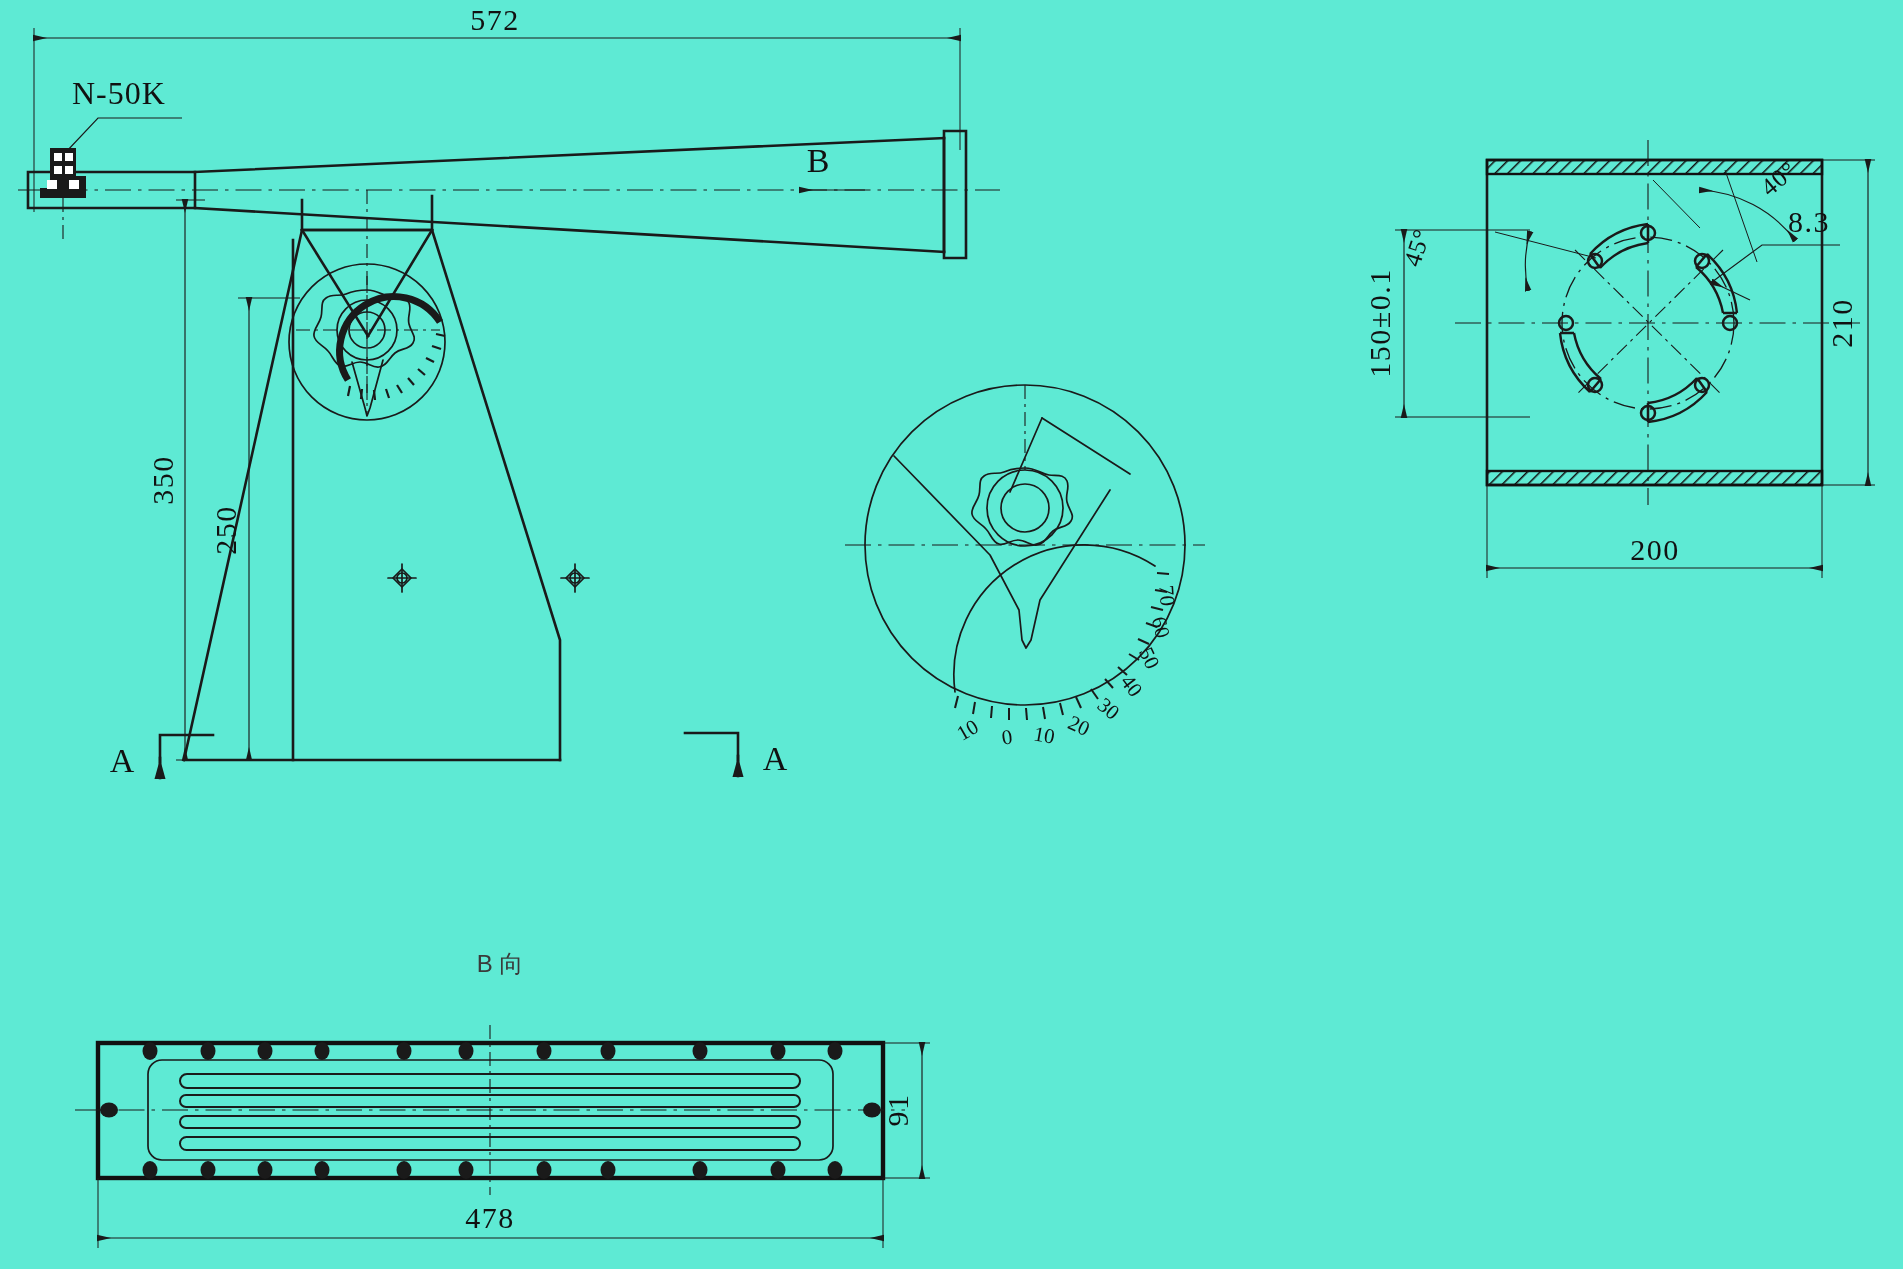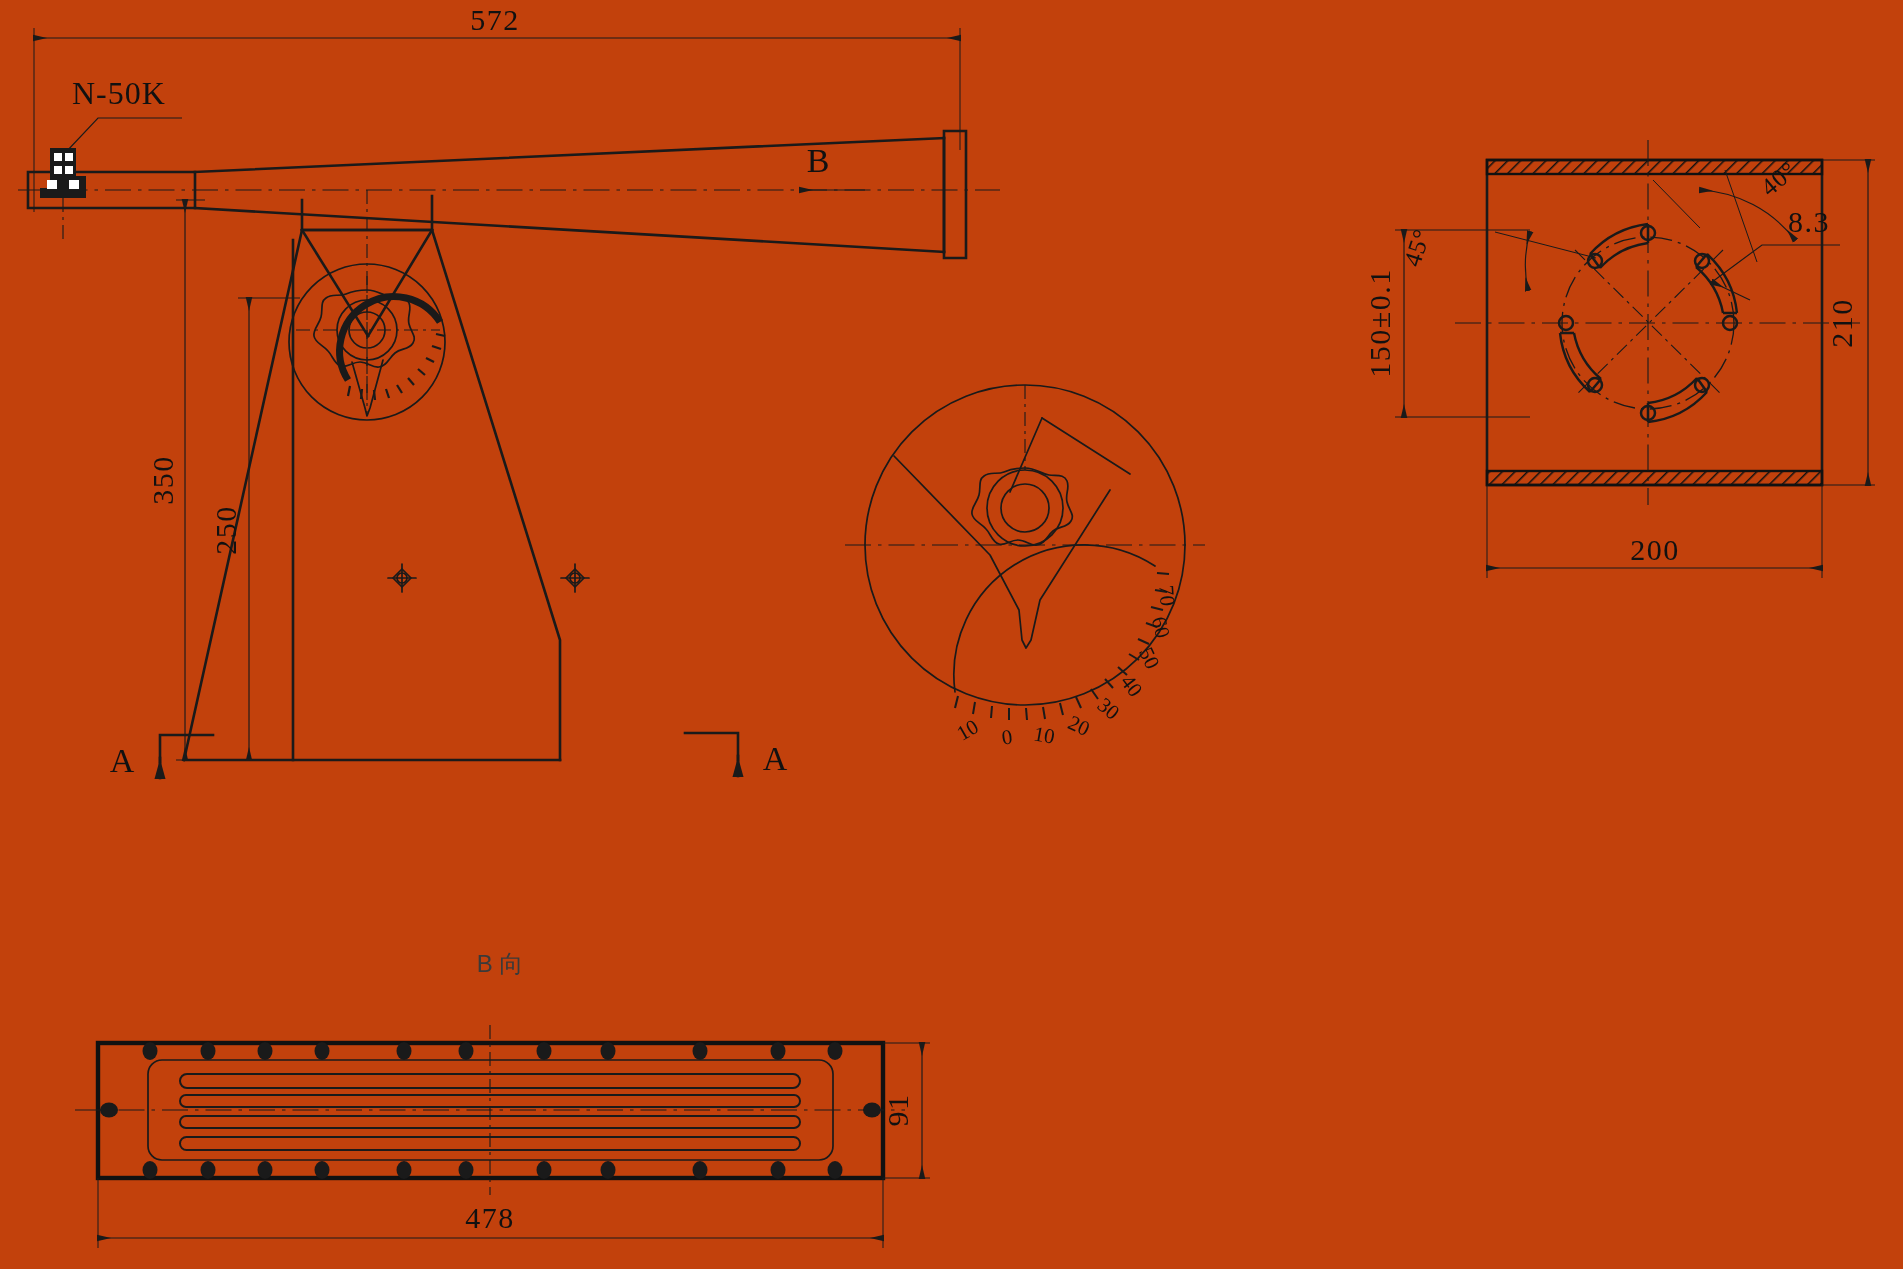--- a/index.html
+++ b/index.html
@@ -7,21 +7,21 @@
     padding: 0;
     background: #ffffff;
   }
   body {
     font-family: "Liberation Serif", "DejaVu Serif", serif;
   }
   #drawing-root {
     position: relative;
     width: 1903px;
     height: 1269px;
-    background: #c2410c;
+    background: #5eead4;
     overflow: hidden;
   }
   svg#tech-drawing {
     display: block;
     width: 1903px;
     height: 1269px;
   }
   .outline {
     fill: none;
     stroke: #1a1a1a;

